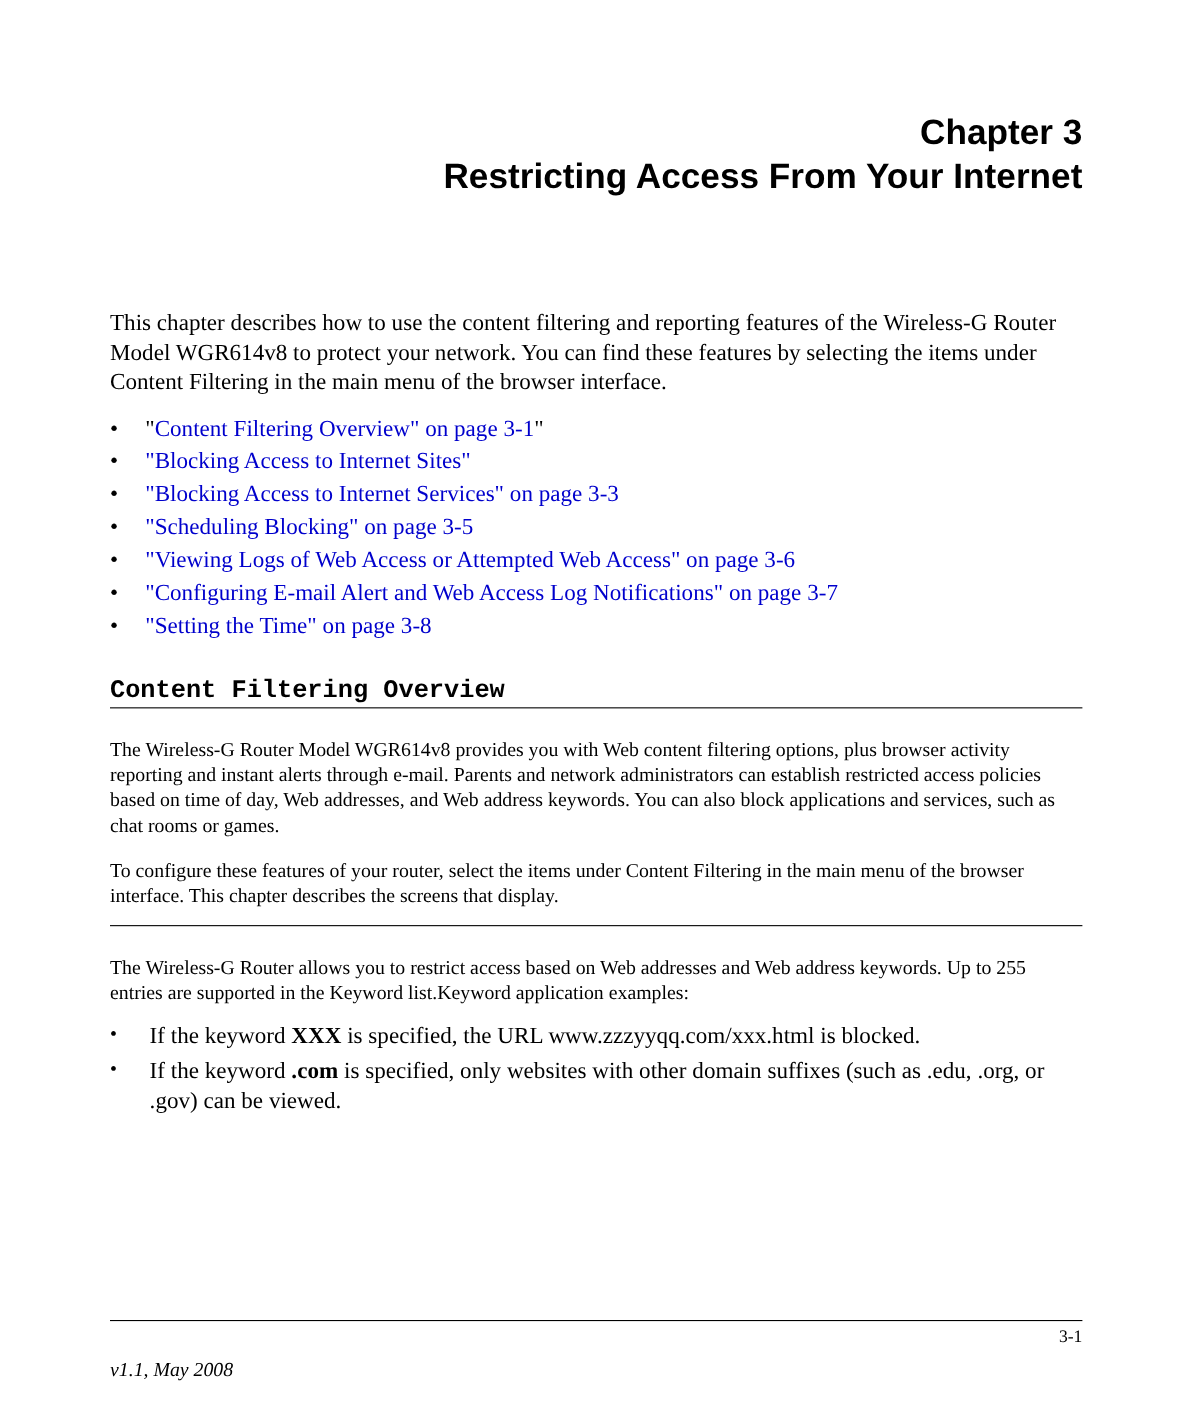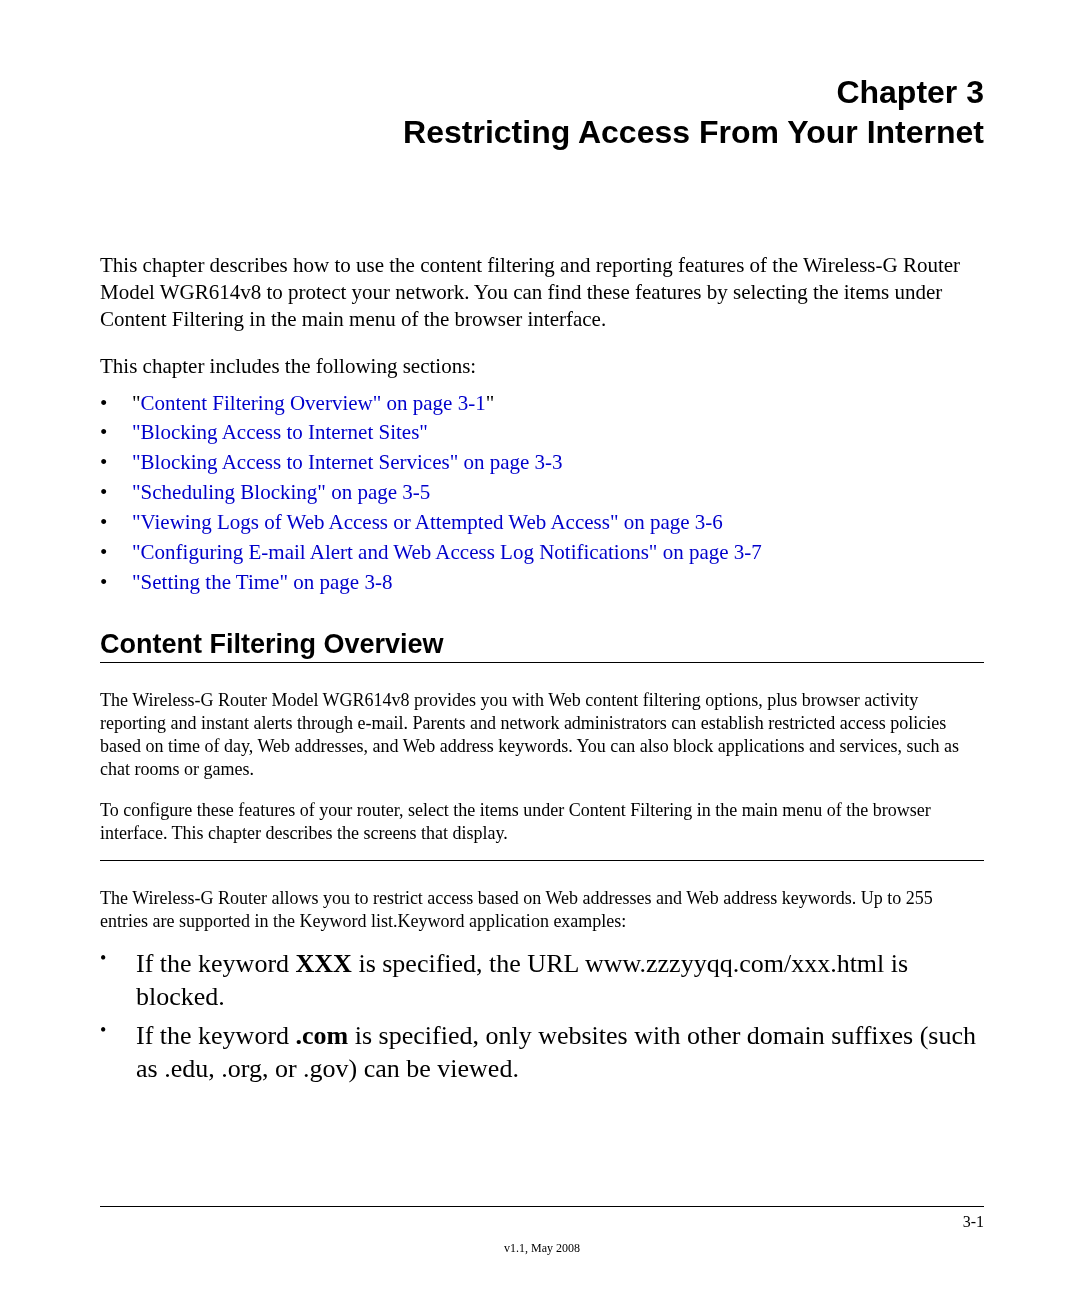--- a/index.html
+++ b/index.html
@@ -6,21 +6,21 @@
     margin: 0;
     padding: 0;
     font-family: "Times New Roman", Times, serif;
     background: #ffffff;
     color: #000000;
     width: 1080px;
     height: 1296px;
     box-sizing: border-box;
   }
   .page {
-    padding: 72px 96px 40px 100px;
+    padding: 100px 96px 40px 100px;
     box-sizing: border-box;
     height: 100%;
     position: relative;
   }
   .chapter-title {
     text-align: right;
     font-family: Arial, Helvetica, sans-serif;
     font-weight: bold;
     font-size: 32px;
     line-height: 1.25;
@@ -49,43 +49,43 @@
   }
   .bullet-list li::before {
     content: "•";
     position: absolute;
     left: 0;
   }
   .link {
     color: #0000cc;
   }
   .section-heading {
-    font-family: Liberation Sans, sans-serif;
+    font-family: Liberation Mono, monospace;
     font-weight: bold;
-    font-size: 27px;
+    font-size: 23px;
     margin-top: 32px;
     margin-bottom: 2px;
   }
   .rule {
     border: none;
     border-top: 1.5px solid #000;
     margin: 0 0 26px 0;
   }
   .para {
     font-size: 18px;
     line-height: 1.28;
     margin-bottom: 14px;
   }
   .example-list {
     list-style: none;
     padding: 0;
     margin: 0 0 20px 0;
   }
   .example-list li {
-    font-size: 26px;
+    font-size: 21px;
     line-height: 1.28;
     padding-left: 36px;
     position: relative;
     margin-bottom: 6px;
   }
   .example-list li::before {
     content: "•";
     position: absolute;
     left: 0;
     font-size: 18px;
@@ -101,41 +101,40 @@
     left: 100px;
     right: 96px;
   }
   .page-num {
     text-align: right;
     font-family: Liberation Serif, serif;
     font-size: 16px;
     margin-top: 6px;
   }
   .version {
-    text-align: center;
-    font-size: 12px;
+    font-style: italic;
+    font-size: 18px;
     margin-top: 10px;
   }
   .bold {
     font-weight: bold;
   }
 </style>
 </head>
 <body>
 
 <div class="page">
 
   <div class="chapter-title">
     <div>Chapter 3</div>
     <div>Restricting Access From Your Internet</div>
   </div>
 
   <p class="intro">This chapter describes how to use the content filtering and reporting features of the Wireless-G Router Model WGR614v8 to protect your network. You can find these features by selecting the items under Content Filtering in the main menu of the browser interface.</p>
 
-  <p class="sections-intro">This chapter includes the following sections:</p>
 
   <ul class="bullet-list">
     <li><span>"</span><span class="link">Content Filtering Overview" on page 3-1</span><span>"</span></li>
     <li><span></span><span class="link">"Blocking Access to Internet Sites"</span><span></span></li>
     <li><span></span><span class="link">"Blocking Access to Internet Services" on page 3-3</span><span></span></li>
     <li><span></span><span class="link">"Scheduling Blocking" on page 3-5</span><span></span></li>
     <li><span></span><span class="link">"Viewing Logs of Web Access or Attempted Web Access" on page 3-6</span><span></span></li>
     <li><span></span><span class="link">"Configuring E-mail Alert and Web Access Log Notifications" on page 3-7</span><span></span></li>
     <li><span></span><span class="link">"Setting the Time" on page 3-8</span><span></span></li>
   </ul>

